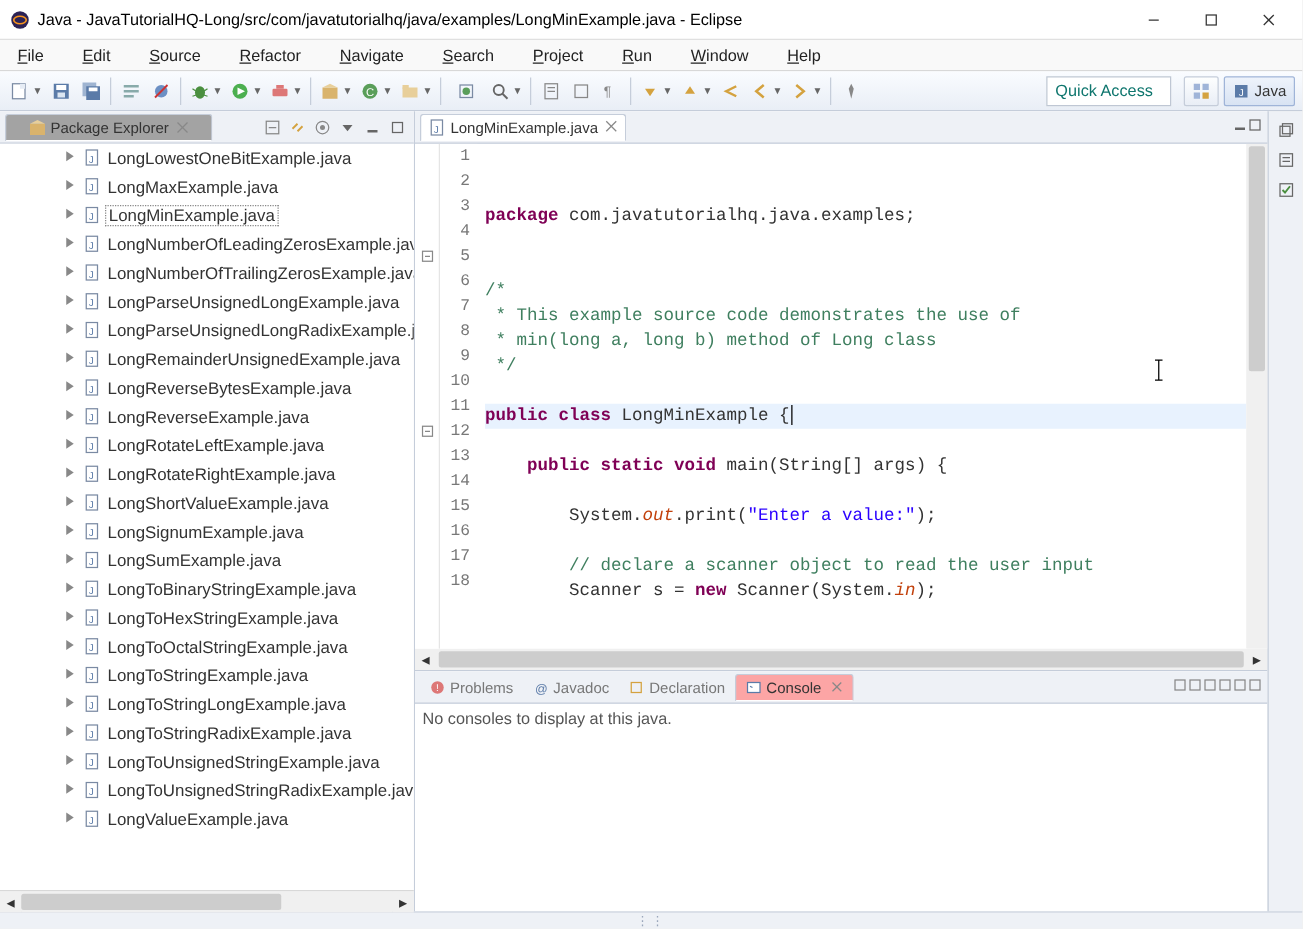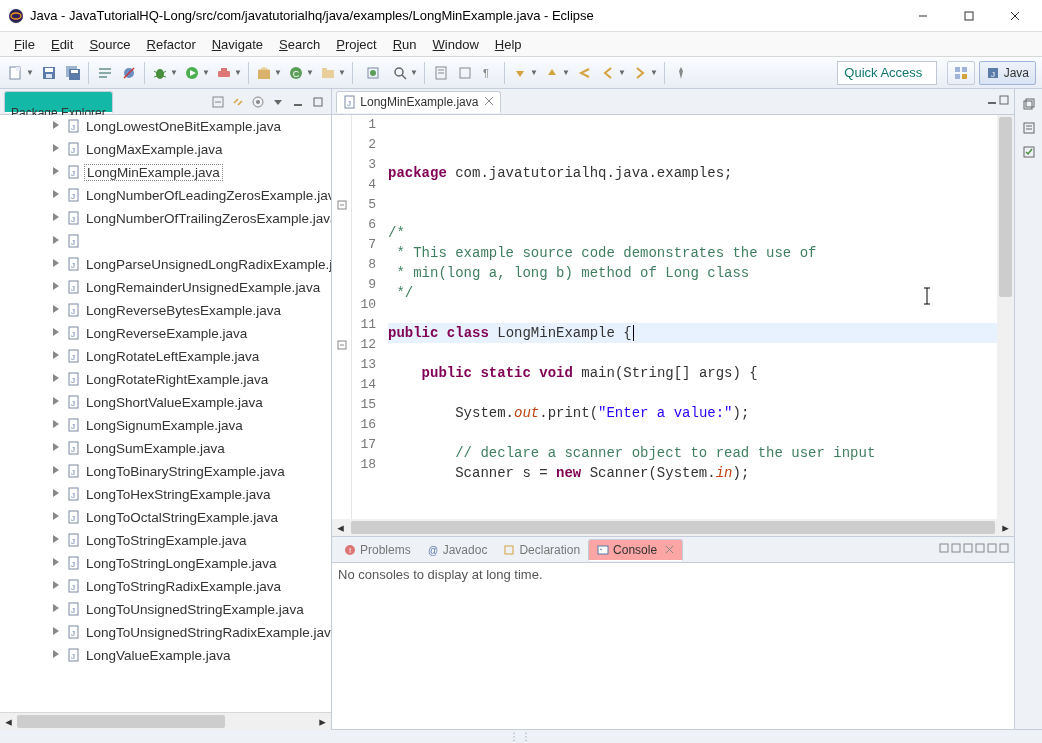--- a/index.html
+++ b/index.html
@@ -4,40 +4,40 @@
 <style>
   * { box-sizing: border-box; margin: 0; padding: 0; }
   html, body { width: 1042px; height: 743px; overflow: hidden; font-family: "Segoe UI", Tahoma, sans-serif; font-size: 13px; color: #333; background: #f0f0f0; }
   
   .titlebar { height: 32px; background: #fff; display: flex; align-items: center; padding: 0 4px; border-bottom: 1px solid #e0e0e0; }
   .titlebar .app-icon { width: 16px; height: 16px; margin: 0 6px 0 4px; display:inline-flex; align-items:center; justify-content:center;}
   .titlebar .title { flex: 1; font-size: 13px; color: #000000; }
   .titlebar .winbtn { width: 46px; height: 32px; display: flex; align-items:center; justify-content:center; }
   .titlebar .winbtn svg { stroke: #333; }
   
-  .menubar { height: 25px; background: #f9f9f9; display: flex; align-items: center; padding: 0 6px; gap: 0; border-bottom: 1px solid #d8d8d8;}
+  .menubar { height: 25px; background: #f9f9f9; display: flex; align-items: center; padding: 0 6px; gap: 15px; border-bottom: 1px solid #d8d8d8;}
   .menubar .menuitem { padding: 2px 8px; font-size: 13px; color: #222; cursor: default;}
   .menubar .menuitem .ul { text-decoration: underline; }
   
   .toolbar { height: 32px; background: linear-gradient(#fafcff,#e9eef6); border-bottom: 1px solid #c5cdda; display:flex; align-items:center; padding: 0 6px; gap: 2px;}
   .toolbar .tbtn { width: 22px; height: 22px; display:inline-flex; align-items:center; justify-content:center; border-radius:2px; }
   .toolbar .tbtn.wide { width: 30px; }
   .toolbar .tbtn svg { display:block; }
   .toolbar .sep { width: 2px; height: 22px; border-left: 1px solid #c5cdda; margin: 0 2px;}
   .toolbar .spacer { flex: 1; }
   .quickaccess { height: 24px; width: 100px; border: 1px solid #bfc7d4; background:#fff; display:flex; align-items:center; padding: 0 6px; color:#0f766e; font-size:13px;}
   .persp { display:flex; align-items:center; gap:4px; margin-left:8px;}
   .persp-btn { height:24px; padding: 0 6px; border: 1px solid #c5cdda; background: linear-gradient(#fdfefe,#e9eef6); display:flex; align-items:center; font-size:12px; border-radius:2px;}
   .persp-btn.sel { background: linear-gradient(#eef3fb,#d8e3f3); border-color:#9fb4d8;}
   
   .mainarea { display:flex; height: calc(743px - 32px - 25px - 32px - 14px); }
   
   .pkgpanel { width: 332px; display:flex; flex-direction:column; border-right: 1px solid #c5cdda; background:#fff;}
   .panelhead { height: 26px; display:flex; align-items:center; background:#eef1f6; border-bottom:1px solid #c5cdda; padding: 0 4px;}
-  .panelhead .tab { height:22px; display:flex; align-items:center; background:#14b8a6; border:1px solid #c5cdda; border-bottom:1px solid #fff; padding:0 6px; font-size:12px; border-radius:3px 3px 0 0; margin-right:4px;flex-direction:column;}
+  .panelhead .tab { height:22px; display:flex; align-items:center; background:#a3a3a3; border:1px solid #c5cdda; border-bottom:1px solid #fff; padding:0 18px; font-size:12px; border-radius:3px 3px 0 0; margin-right:4px;}
   .panelhead .tab .tabclose { margin-left:6px; display:inline-flex; }
   .panelhead .pspacer { flex:1; }
   .panelhead .hicon { width:18px; height:18px; display:inline-flex; align-items:center; justify-content:center; margin-left:2px;}
   .tree { flex:1; overflow:hidden; background:#fff; position:relative;}
   .tree-inner { padding-left: 4px; }
   .tree-item { height: 23px; display:flex; align-items:center; font-size:13.5px; padding-left: 62px; white-space:nowrap; position:relative; cursor:default;}
   .tree-item .twisty { position:absolute; left:46px; top:4px; width:14px; height:14px;}
   .tree-item .jicon { position:absolute; left:62px; top:3px; width:16px; height:16px; display:inline-flex; align-items:center; justify-content:center;}
   .tree-item .label { margin-left: 20px; }
   .tree-item.sel { background:#fff; }
@@ -415,20 +415,21 @@
           <div class="tree-item">
             <span class="twisty"><svg width="12" height="12">
                 <polygon points="3,2 9,6 3,10" fill="#888"></polygon>
               </svg></span>
             <span class="jicon">
               <svg width="14" height="14">
                 <rect x="2" y="1" width="9" height="12" fill="#fff" stroke="#7a8aa3"></rect>
                 <text x="6" y="11" font-size="8" text-anchor="middle" fill="#5b7ba8">J</text>
               </svg>
             </span>
+            <span class="label">LongParseUnsignedLongExample.java</span>
           </div>
           <div class="tree-item">
             <span class="twisty"><svg width="12" height="12">
                 <polygon points="3,2 9,6 3,10" fill="#888"></polygon>
               </svg></span>
             <span class="jicon">
               <svg width="14" height="14">
                 <rect x="2" y="1" width="9" height="12" fill="#fff" stroke="#7a8aa3"></rect>
                 <text x="6" y="11" font-size="8" text-anchor="middle" fill="#5b7ba8">J</text>
               </svg>
@@ -809,21 +810,21 @@
                 <rect x="2" y="2" width="8" height="8" fill="none" stroke="#888"></rect>
               </svg></span>
             <span class="hicon"><svg width="12" height="12">
                 <rect x="2" y="2" width="8" height="8" fill="none" stroke="#888"></rect>
               </svg></span>
             <span class="hicon"><svg width="12" height="12">
                 <rect x="2" y="2" width="8" height="8" fill="none" stroke="#888"></rect>
               </svg></span>
           </div>
         <div class="bt-body">
-          <span>No consoles to display at long time.</span>
+          <span>No consoles to display at this java.</span>
         </div>
       </div>
     </div>
 
     <div class="sidegutter">
       <span class="sicon">
           <svg width="14" height="14">
             <rect x="2" y="4" width="8" height="8" fill="none" stroke="#666"></rect>
             <rect x="4" y="2" width="8" height="8" fill="none" stroke="#666"></rect>
           </svg>

